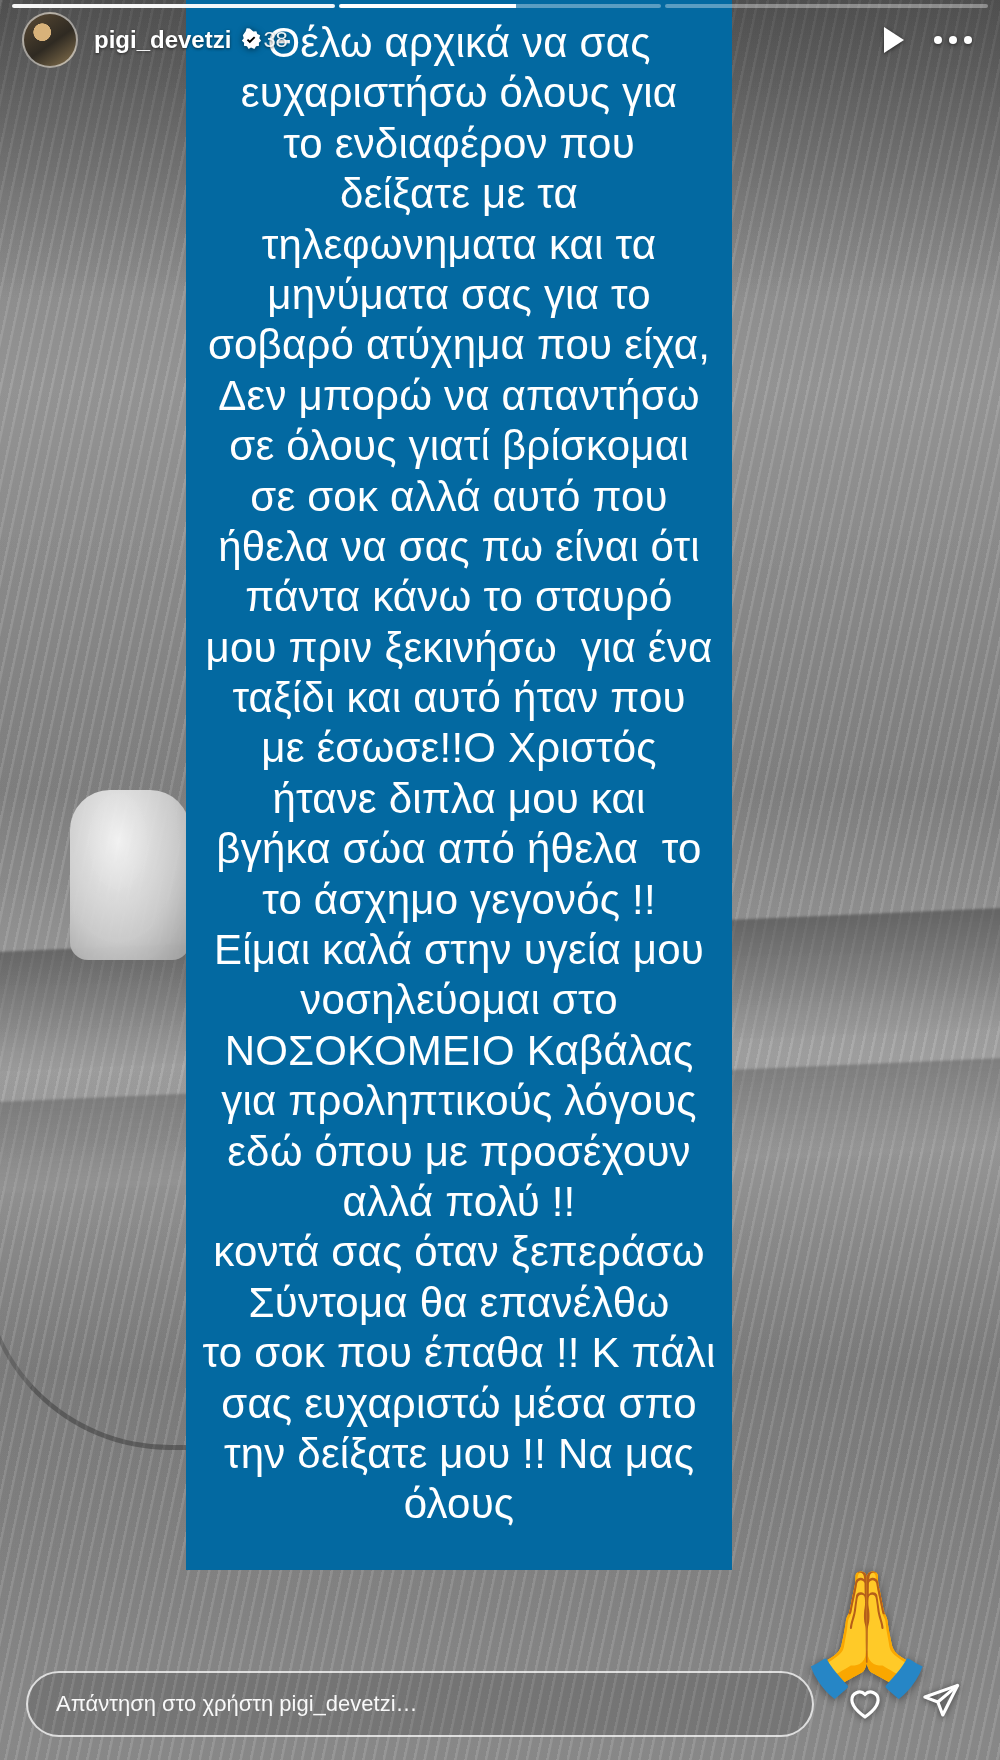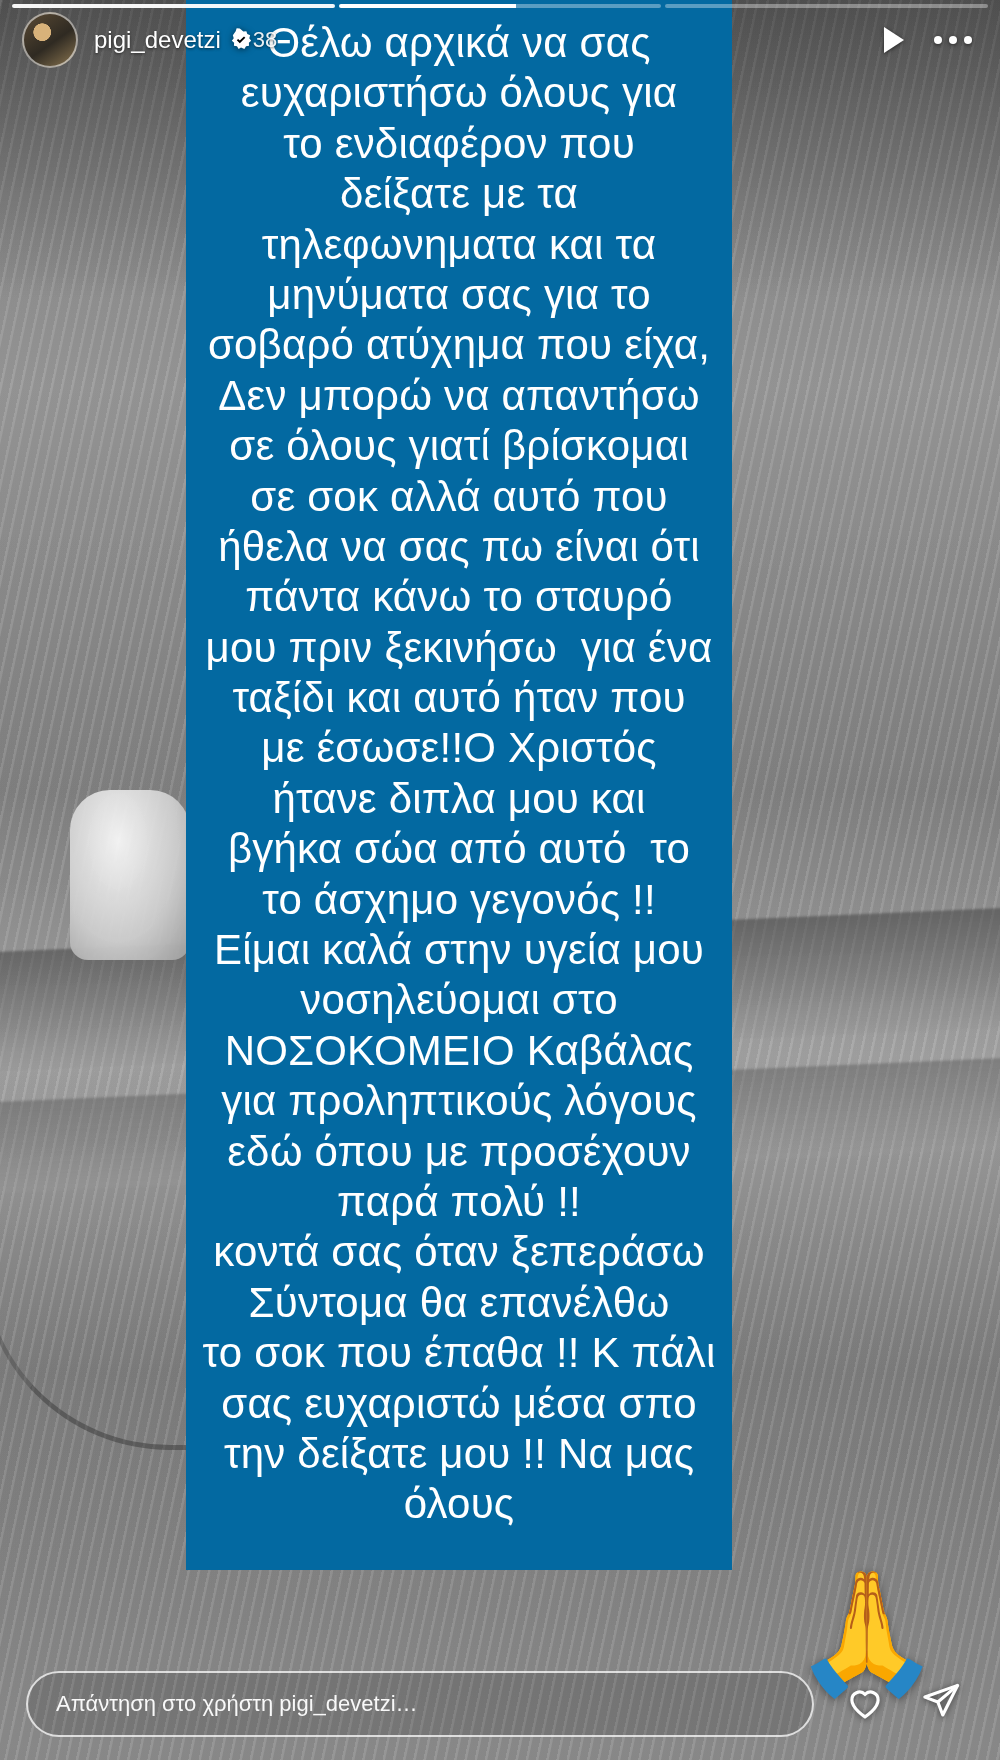--- a/index.html
+++ b/index.html
@@ -102,21 +102,21 @@
     border-radius: 50%;
     background:
       radial-gradient(circle at 35% 35%, #d8b27a 0 18%, rgba(0,0,0,0) 19%),
       linear-gradient(145deg, #5a4a34, #2f2a22 55%, #8a7550);
     border: 2px solid rgba(255,255,255,.55);
     flex: none;
   }
   .username {
     color: #fff;
     font-size: 24px;
-    font-weight: 400;
+    font-weight: 700;
     margin-left: 16px;
     text-shadow: 0 1px 3px rgba(0,0,0,.6);
     white-space: nowrap;
   }
   .verified {
     width: 24px; height: 24px;
     margin-left: 8px;
     flex: none;
   }
   .timestamp {
@@ -283,28 +283,28 @@
     <div class="line">σοβαρό ατύχημα που είχα,</div>
     <div class="line">Δεν μπορώ να απαντήσω</div>
     <div class="line">σε όλους γιατί βρίσκομαι</div>
     <div class="line">σε σοκ αλλά αυτό που</div>
     <div class="line">ήθελα να σας πω είναι ότι</div>
     <div class="line">πάντα κάνω το σταυρό</div>
     <div class="line">μου πριν ξεκινήσω  για ένα</div>
     <div class="line">ταξίδι και αυτό ήταν που</div>
     <div class="line">με έσωσε!!Ο Χριστός</div>
     <div class="line">ήτανε διπλα μου και</div>
-    <div class="line">βγήκα σώα από αυτό  το</div>
+    <div class="line">βγήκα σώα από ήθελα  το</div>
     <div class="line">το άσχημο γεγονός !!</div>
     <div class="line">Είμαι καλά στην υγεία μου</div>
     <div class="line">νοσηλεύομαι στο</div>
     <div class="line">ΝΟΣΟΚΟΜΕΙΟ Καβάλας</div>
     <div class="line">για προληπτικούς λόγους</div>
     <div class="line">εδώ όπου με προσέχουν</div>
-    <div class="line">παρά πολύ !!</div>
+    <div class="line">αλλά πολύ !!</div>
     <div class="line">κοντά σας όταν ξεπεράσω</div>
     <div class="line">Σύντομα θα επανέλθω</div>
     <div class="line">το σοκ που έπαθα !! Κ πάλι</div>
     <div class="line">σας ευχαριστώ μέσα σπο</div>
     <div class="line">την δείξατε μου !! Να μας</div>
     <div class="line">όλους</div>
   </div>
 
   <div class="bottom-bar">
     <div class="reply-input">Απάντηση στο χρήστη pigi_devetzi…</div>

